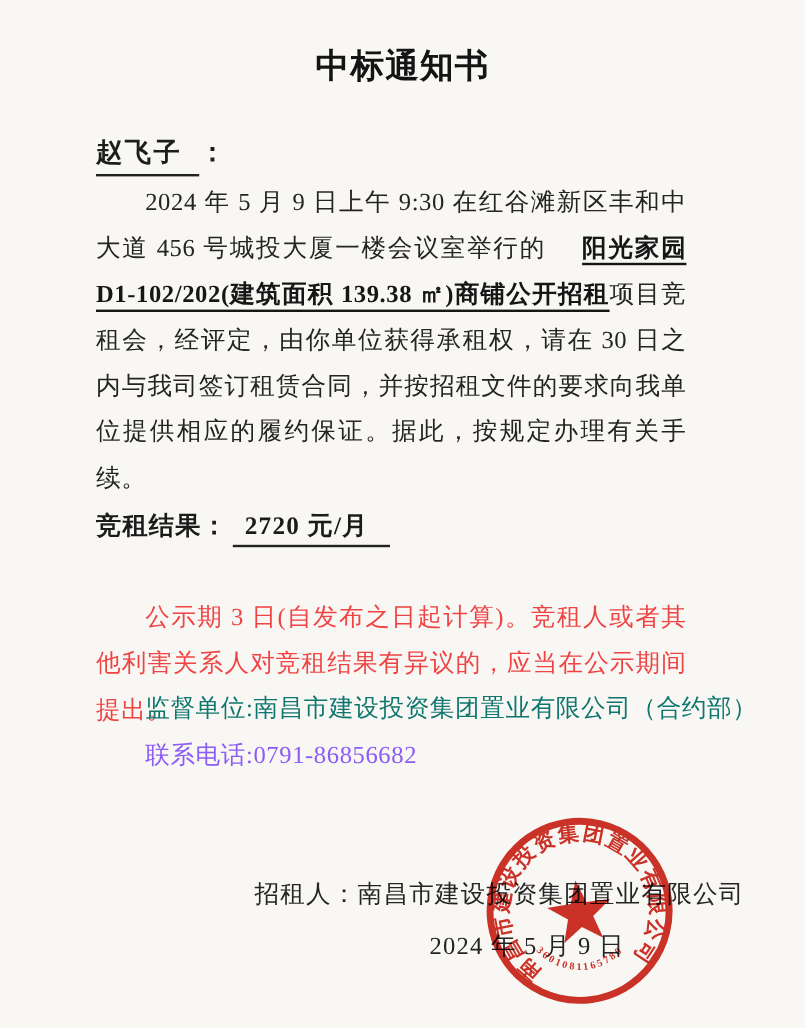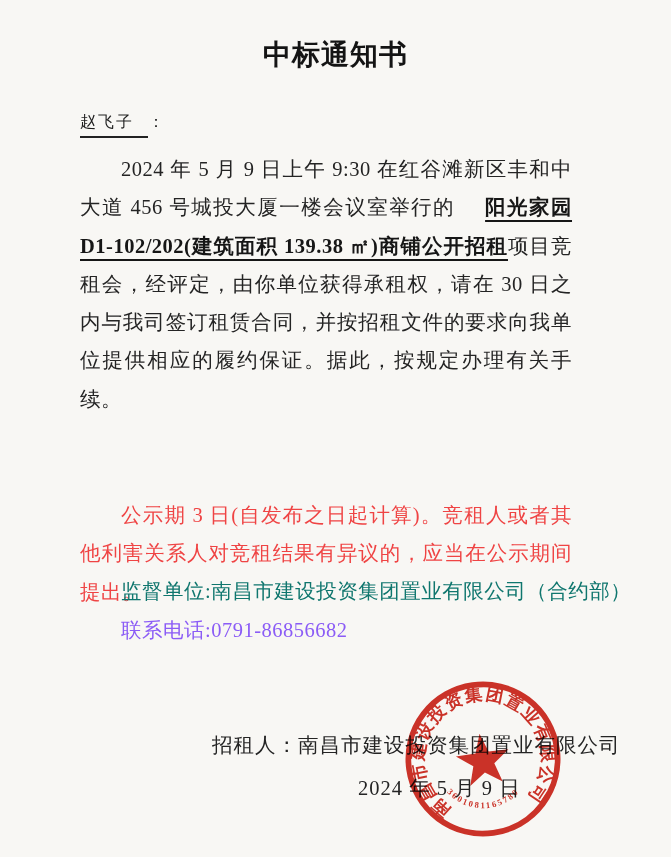--- a/index.html
+++ b/index.html
@@ -13,21 +13,21 @@
     color:#222;
   }
   .title{
     position:absolute;top:36px;left:0;right:0;
     margin:0;text-align:center;
     font-size:28px;font-weight:bold;color:#141414;
     letter-spacing:1px;
   }
   .addressee{
     position:absolute;left:80px;top:112px;
-    font-size:16px;font-weight:normal;color:#1d1d1d;
+    font-size:22px;font-weight:bold;color:#1d1d1d;
     letter-spacing:2px;
   }
   .addr-name{
     display:inline-block;
     border-bottom:2px solid #222;
     padding:0 14px 3px 0;
   }
   .body-para{
     position:absolute;left:80px;top:150px;width:492px;
     margin:0;
@@ -94,20 +94,21 @@
 <body>
 
 <div class="page">
 
   <h1 class="title">中标通知书</h1>
 
   <div class="addressee"><span class="addr-name">赵飞子</span><span>：</span></div>
 
   <p class="body-para"><span>2024 年 5 月 9 日上午 9:30 在红谷滩新区丰和中大道 456 号城投大厦一楼会议室举行的</span><span class="em-underline">阳光家园 D1-102/202(建筑面积 139.38 ㎡)商铺公开招租</span><span>项目竞租会，经评定，由你单位获得承租权，请在 30 日之内与我司签订租赁合同，并按招租文件的要求向我单位提供相应的履约保证。据此，按规定办理有关手续。</span></p>
 
+  <div class="result-line"><span>竞租结果：</span><span class="result-value">2720 元/月</span></div>
 
   <p class="notice-para">公示期 3 日(自发布之日起计算)。竞租人或者其他利害关系人对竞租结果有异议的，应当在公示期间提出。</p>
 
   <div class="supervisor-line">监督单位:南昌市建设投资集团置业有限公司（合约部）</div>
 
   <div class="phone-line">联系电话:0791-86856682</div>
 
   <div class="issuer-line"><span>招租人：</span><span>南昌市建设投资集团置业有限公司</span></div>
 
   <div class="date-line">2024 年 5 月 9 日</div>

